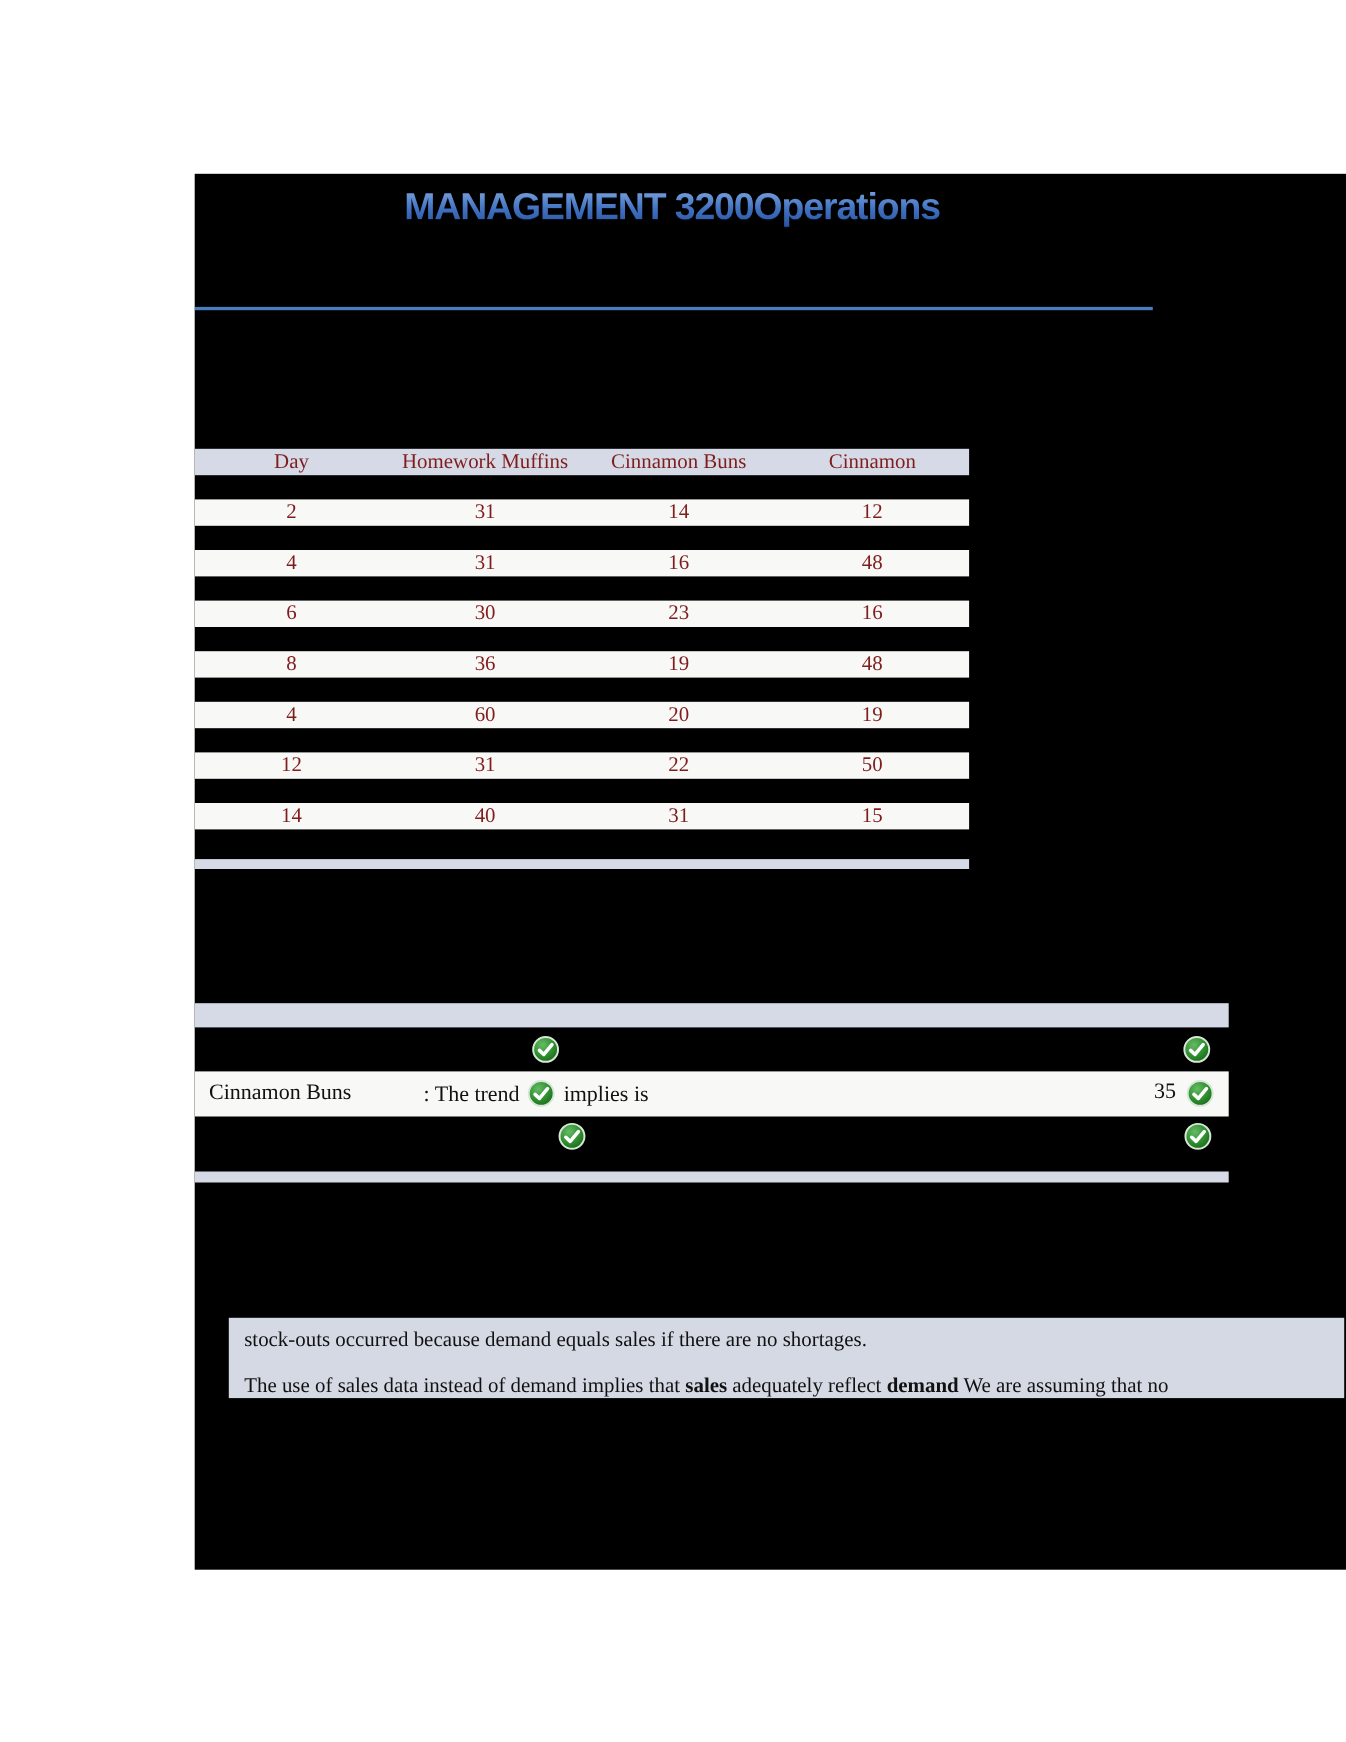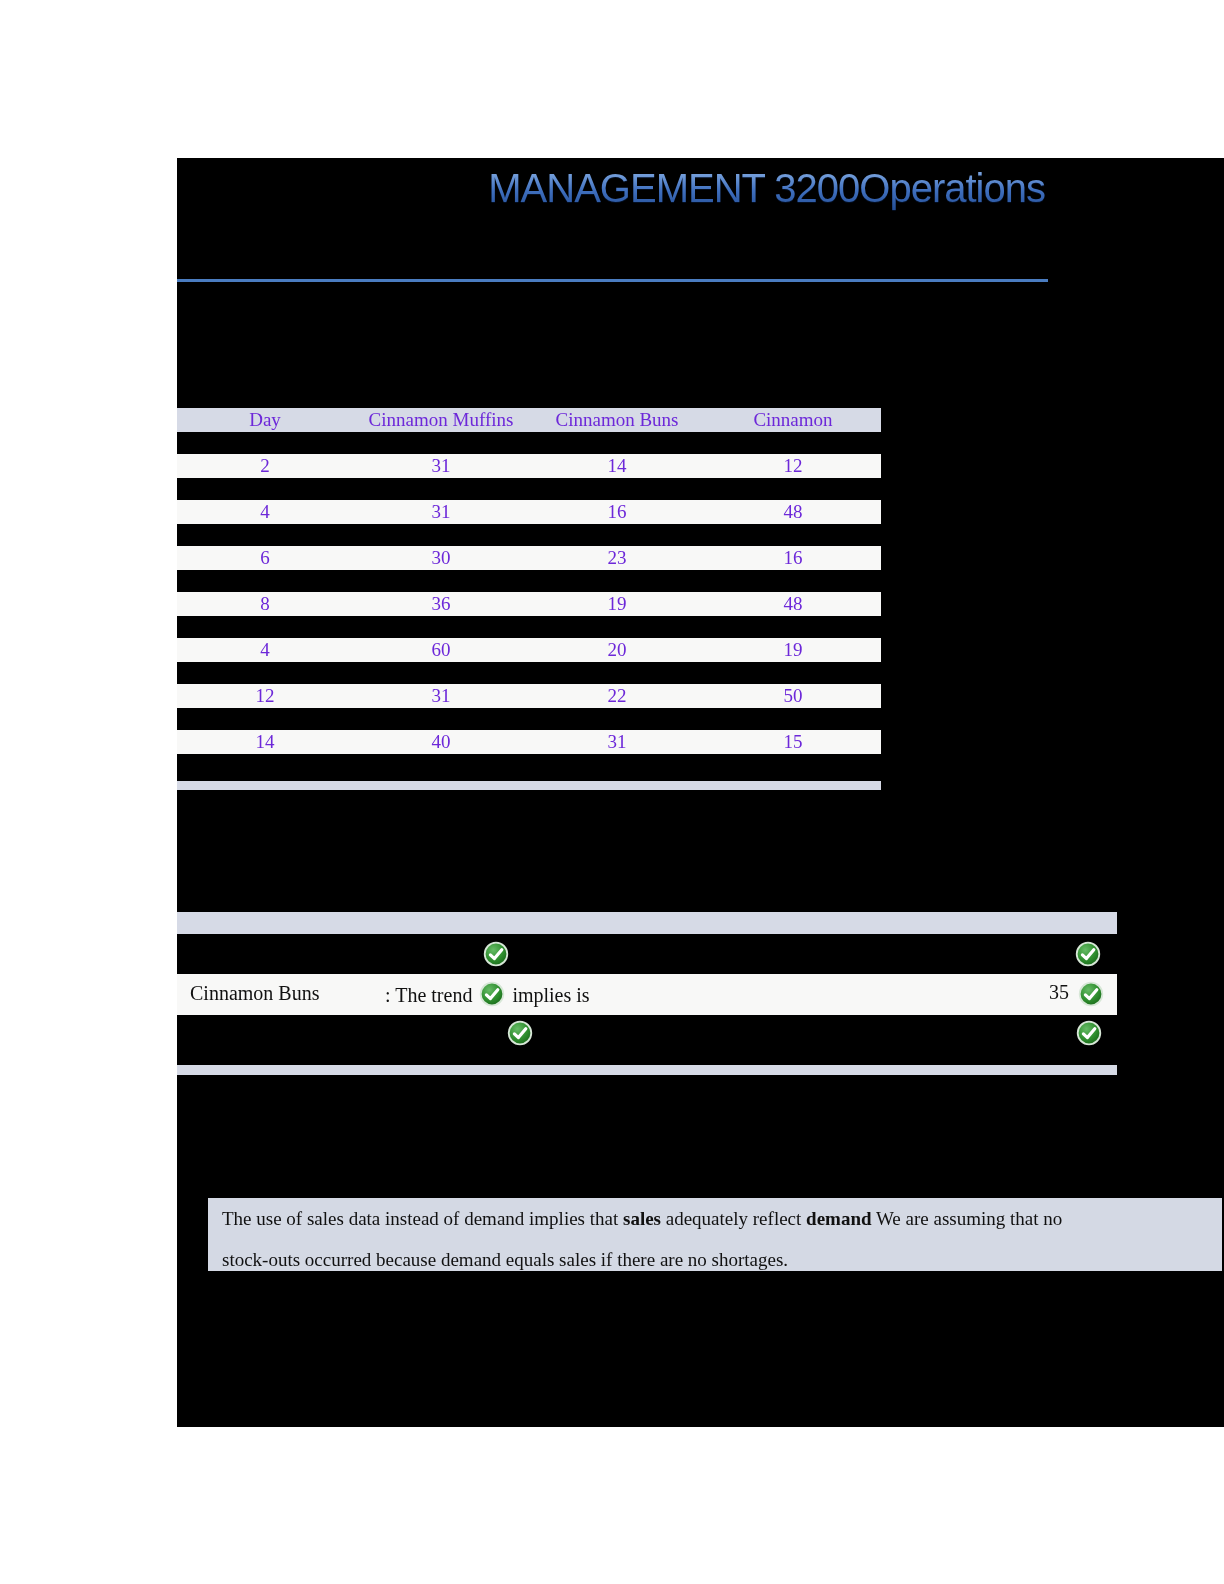--- a/index.html
+++ b/index.html
@@ -3,40 +3,40 @@
 <meta charset="utf-8">
 <style>
   html,body{margin:0;padding:0;}
   body{width:1224px;height:1584px;background:#ffffff;position:relative;
        font-family:"Liberation Serif", serif;}
   .sheet{position:absolute;left:177px;top:158px;width:1047px;height:1269px;
          background:#000000;overflow:hidden;}
 
   
   .title-block{position:absolute;top:2px;left:0;width:868px;text-align:center;}
-  .title-line{font-family:"Liberation Sans", sans-serif;font-weight:400;
-              font-size:40px;line-height:56px;letter-spacing:-1px;
-              color:#3b6cbd;white-space:nowrap;text-align:right;}
+  .title-line{font-family:"Liberation Sans", sans-serif;font-weight:700;
+              font-size:34px;line-height:56px;letter-spacing:-1px;
+              color:#3b6cbd;white-space:nowrap;}
   @supports (-webkit-background-clip: text){
     .title-line{
       background:linear-gradient(180deg,#a3c0ea 0%,#6f9ad8 28%,#3f6fbe 55%,#1c4489 88%,#143succ 100%);
       background:linear-gradient(180deg,#a3c0ea 0%,#6f9ad8 28%,#3f6fbe 55%,#1c4489 100%);
       -webkit-background-clip:text;background-clip:text;color:transparent;
       filter:drop-shadow(0 1px 0 rgba(5,25,60,.55));}
   }
   .title-underline{position:absolute;top:121px;left:0;width:871px;height:3px;
                    background:#4a7cc0;}
 
   
   .sales-table{position:absolute;top:250px;left:0;width:704px;}
   .t-header,.t-row{display:flex;align-items:center;}
   .t-header{height:24px;background:#d6dae6;}
   .t-row{height:24px;background:#f8f8f7;}
   .t-gap{height:22px;background:transparent;}
-  .t-cell{width:25%;text-align:center;font-size:19px;color:#6d28d9;line-height:24px;}
+  .t-cell{width:25%;text-align:center;font-size:19px;color:#7f1d1d;line-height:24px;}
   .t-bottom-gap{height:27px;}
   .t-bottom-bar{height:9px;background:#d6dae6;}
 
   
   .forecast{position:absolute;top:754px;left:0;width:940px;}
   .f-bar1{height:22px;background:#d6dae6;}
   .f-bar2{height:10px;background:#d6dae6;}
   .f-gap1{height:40px;position:relative;}
   .f-gap2{height:50px;position:relative;}
   .f-row{height:41px;background:#f8f8f7;position:relative;}
@@ -71,21 +71,21 @@
 <div class="sheet">
 
   <div class="title-block">
     <div class="title-line">MANAGEMENT 3200Operations</div>
   </div>
   <div class="title-underline"></div>
 
   <div class="sales-table">
     <div class="t-header">
       <span class="t-cell">Day</span>
-      <span class="t-cell">Cinnamon Muffins</span>
+      <span class="t-cell">Homework Muffins</span>
       <span class="t-cell">Cinnamon Buns</span>
       <span class="t-cell">Cinnamon</span>
     </div>
     <div id="table-rows">
         <div class="t-gap"></div>
         <div class="t-row">
           <span class="t-cell">2</span>
           <span class="t-cell">31</span>
           <span class="t-cell">14</span>
           <span class="t-cell">12</span>
@@ -174,17 +174,17 @@
           </svg></span>
       <span class="check abs" style="left:899px;top:5px"><svg viewBox="0 0 26 26" width="26" height="26" aria-hidden="true">
             <circle cx="13" cy="13" r="11.3" fill="url(#checkgrad)" stroke="#d7e7d7" stroke-width="1.8"></circle>
             <path d="M7.4 13.9 L11.4 17.6 L18.8 8.7" fill="none" stroke="#ffffff" stroke-width="3.2" stroke-linecap="round" stroke-linejoin="round"></path>
           </svg></span>
     </div>
     <div class="f-bar2"></div>
   </div>
 
   <div class="note">
+    <p>stock-outs occurred because demand equals sales if there are no shortages.</p>
     <p id="note-line1"><span>The use of sales data instead of demand implies that </span><span class="b">sales</span><span> adequately reflect </span><span class="b">demand</span><span> We are assuming that no</span></p>
-    <p>stock-outs occurred because demand equals sales if there are no shortages.</p>
   </div>
 
 </div>
 
 </body></html>

